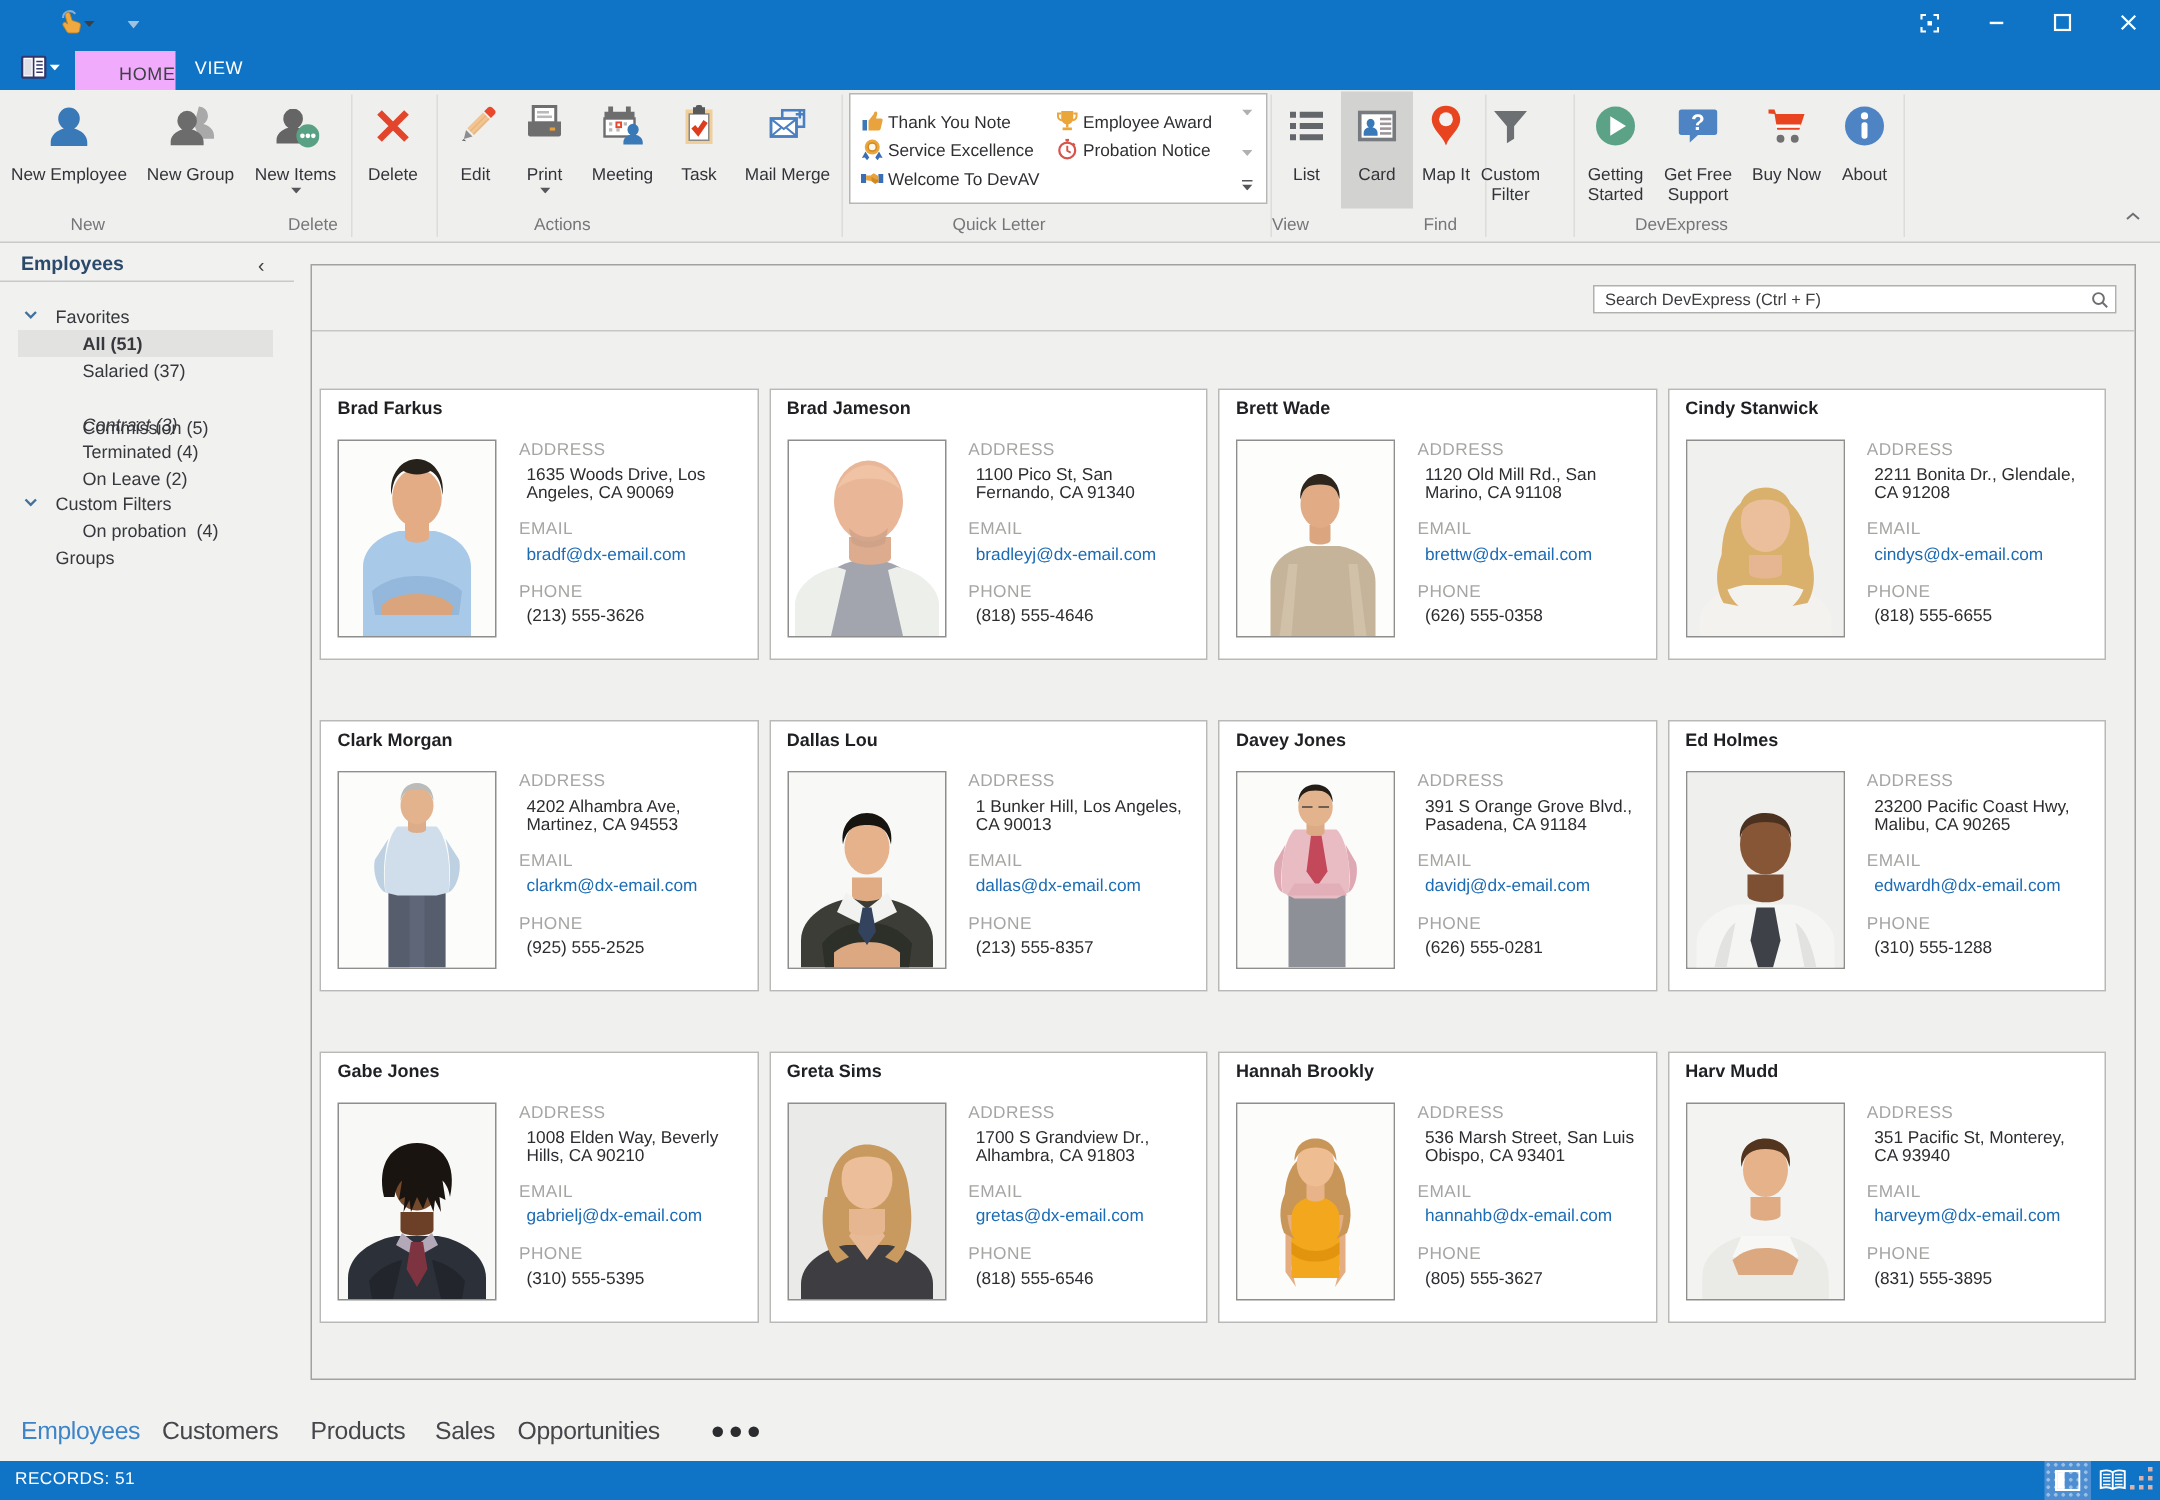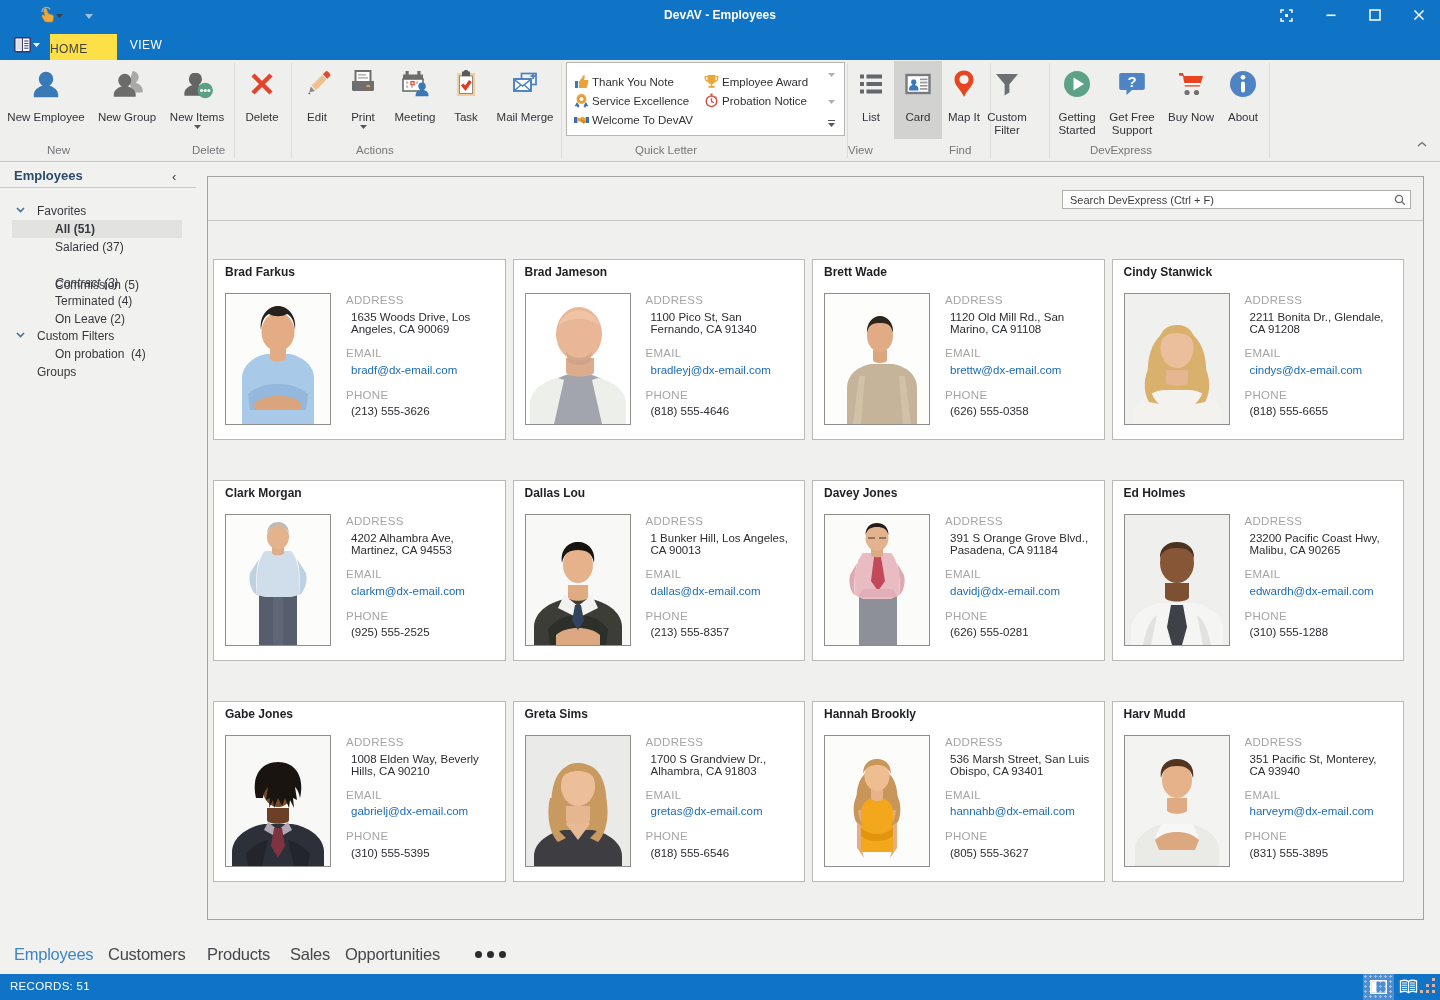--- a/index.html
+++ b/index.html
@@ -2,21 +2,21 @@
 <html><head><meta charset="utf-8"><style>
 *{margin:0;padding:0;box-sizing:border-box}
 svg{display:block}
 html,body{width:1440px;height:1000px;overflow:hidden}
 body{position:relative;font-family:"Liberation Sans",sans-serif;background:#f1f1ef;-webkit-font-smoothing:antialiased}
 .abs{position:absolute}
 .titlebar{position:absolute;left:0;top:0;width:1440px;height:30px;background:#1074c6}
 .tabrow{position:absolute;left:0;top:30px;width:1440px;height:30px;background:#1074c6}
 .ribbon{position:absolute;left:0;top:60px;width:1440px;height:102px;background:#efefed;border-bottom:1px solid #c9c9c7}
 .title{position:absolute;top:8px;width:100%;text-align:center;color:#fff;font-size:12px;font-weight:bold;letter-spacing:0}
-.hometab{position:absolute;left:50px;top:4px;width:67px;height:30px;background:#fde047;color:#3f4043;font-size:12px;text-align:left;line-height:31px;letter-spacing:.4px}
+.hometab{position:absolute;left:50px;top:4px;width:67px;height:30px;background:#f0abfc;color:#3f4043;font-size:12px;text-align:right;line-height:31px;letter-spacing:.4px}
 .viewtab{position:absolute;left:117px;top:0;width:58px;height:30px;color:#fff;font-size:12px;text-align:center;line-height:31px;letter-spacing:.4px}
 .rbtn{position:absolute;text-align:center}
 .ric{height:41px}
 .ric svg{margin:0 auto}
 .rlab{font-size:11.5px;color:#33343a;line-height:13px;margin-top:2px}
 .bcaret{margin-top:1px}
 .bcaret svg{margin:0 auto}
 .vsep{position:absolute;top:3px;height:95px;width:1px;background:#dcdcda}
 .gcap{position:absolute;top:84px;text-align:left;font-size:11.5px;color:#76767a}
 .gallery{position:absolute;left:566px;top:2px;width:279px;height:74px;background:#fff;border:1px solid #b6b6b4}
@@ -55,21 +55,20 @@
 <div class="abs" style="left:56px;top:14px">
       <svg width="7" height="4" viewBox="0 0 7 4">
         <path fill="#3b3f46" d="M0 0h7L3.5 4z"></path>
       </svg>
     </div>
 <div class="abs" style="left:85px;top:14px">
       <svg width="8" height="5" viewBox="0 0 8 5">
         <path fill="#9fc2e2" d="M0 0h8L4.0 5z"></path>
       </svg>
     </div>
-<div class="title">DevAV - Employees</div>
 <div class="abs" style="left:1280px;top:9px">
       <svg width="13" height="13" viewBox="0 0 13 13">
         <g stroke="#fff" stroke-width="1.4" fill="none">
           <path d="M1 4V1h3M9 1h3v3M12 9v3H9M4 12H1V9"></path>
         </g>
         <rect x="5" y="5" width="3" height="3" fill="#fff"></rect>
       </svg>
     </div>
 <div class="abs" style="left:1325px;top:9px">
       <svg width="12" height="12" viewBox="0 0 12 12">

